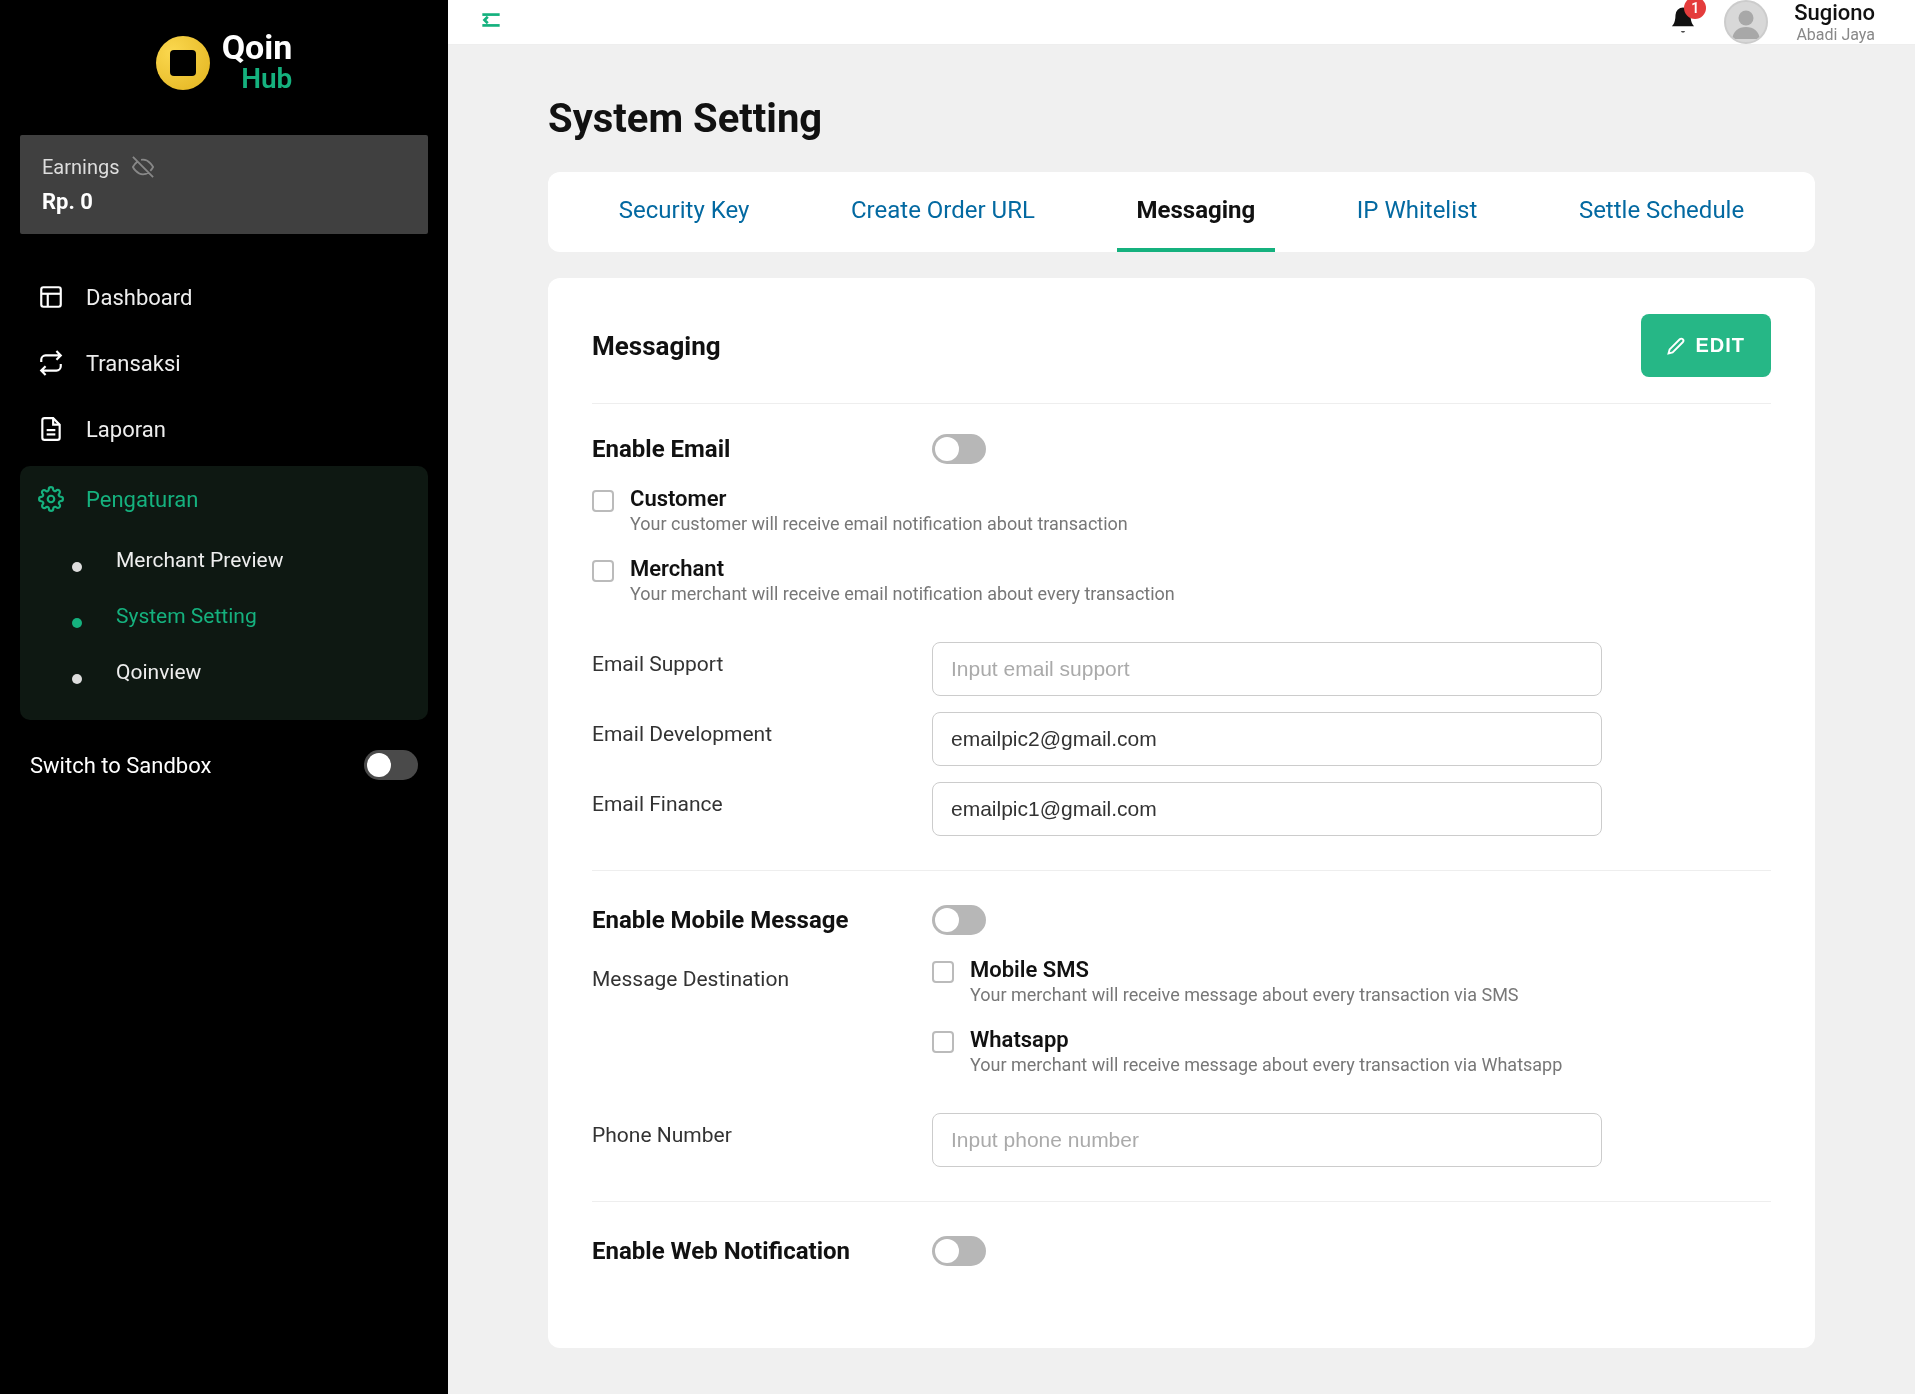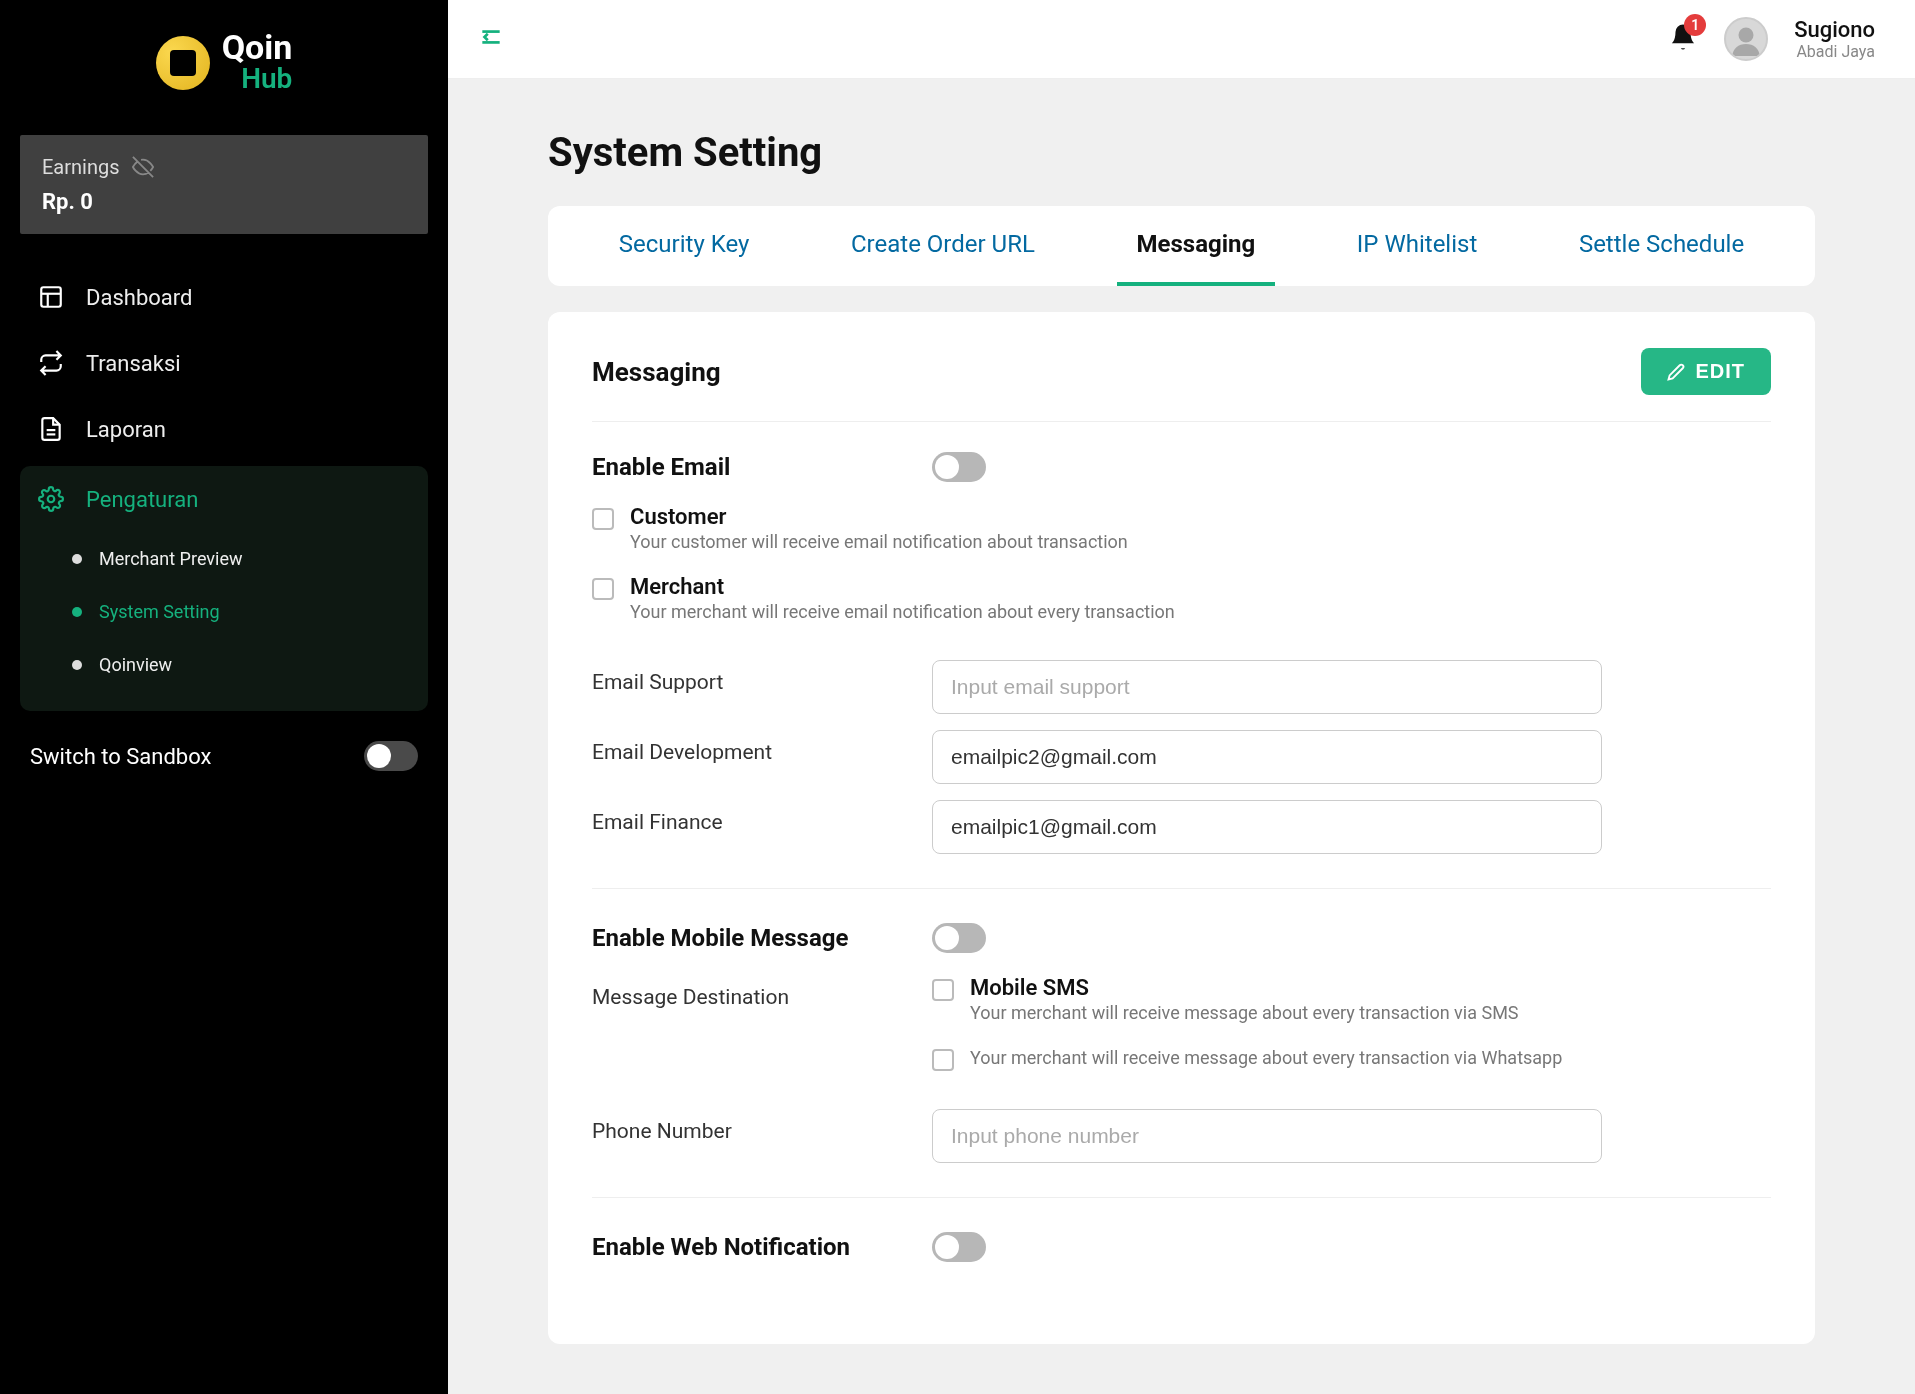--- a/index.html
+++ b/index.html
@@ -63,23 +63,23 @@
     }
     .nav-item svg { width: 26px; height: 26px; flex-shrink: 0; }
     .nav-group {
       background: #0e1812;
       border-radius: 10px;
       margin-top: 4px;
       padding-bottom: 20px;
     }
     .nav-group .nav-item.parent { color: #15b17e; }
     .nav-sub {
-      display: flex; align-items: center; gap: 17px;
+      display: flex; align-items: flex-end; gap: 34px;
       padding: 16px 18px 16px 52px;
-      font-size: 18px; color: #eee;
+      font-size: 21px; color: #eee;
       cursor: pointer;
     }
     .nav-sub .dot { width: 10px; height: 10px; border-radius: 50%; background: #ddd; flex-shrink: 0; }
     .nav-sub.active { color: #15b17e; }
     .nav-sub.active .dot { background: #15b17e; }
 
     .sandbox-row {
       display: flex; align-items: center; justify-content: space-between;
       padding: 30px 10px 0;
       font-size: 22px;
@@ -150,21 +150,21 @@
     }
     .panel-header {
       display: flex; justify-content: space-between; align-items: center;
       padding-bottom: 26px; border-bottom: 1px solid #eee;
       margin-bottom: 30px;
     }
     .panel-title { font-size: 26px; font-weight: 700; }
     .edit-btn {
       background: #26b786; color: #fff;
       border: none; border-radius: 8px;
-      padding: 12px 26px; font-size: 20px; font-weight: 700;
+      padding: 20px 26px; font-size: 20px; font-weight: 700;
       display: flex; align-items: center; gap: 10px;
       cursor: pointer; letter-spacing: 1px;
     }
 
     .section-title {
       font-size: 24px; font-weight: 700;
       width: 340px;
     }
     .field-row {
       display: flex; align-items: flex-start;
@@ -376,20 +376,21 @@
             <div class="checkbox-row">
               <div class="checkbox-box"></div>
               <div class="checkbox-text">
                 <div class="ct-title">Mobile SMS</div>
                 <div class="ct-desc">Your merchant will receive message about every transaction via SMS</div>
               </div>
             </div>
             <div class="checkbox-row">
               <div class="checkbox-box"></div>
               <div class="checkbox-text">
+                <div class="ct-title">Whatsapp</div>
                 <div class="ct-desc">Your merchant will receive message about every transaction via Whatsapp</div>
               </div>
             </div>
           </div>
         </div>
 
         <div class="field-row">
           <div class="field-label">Phone Number</div>
           <div class="field-content">
             <input class="text-input" placeholder="Input phone number" value="" style="">

